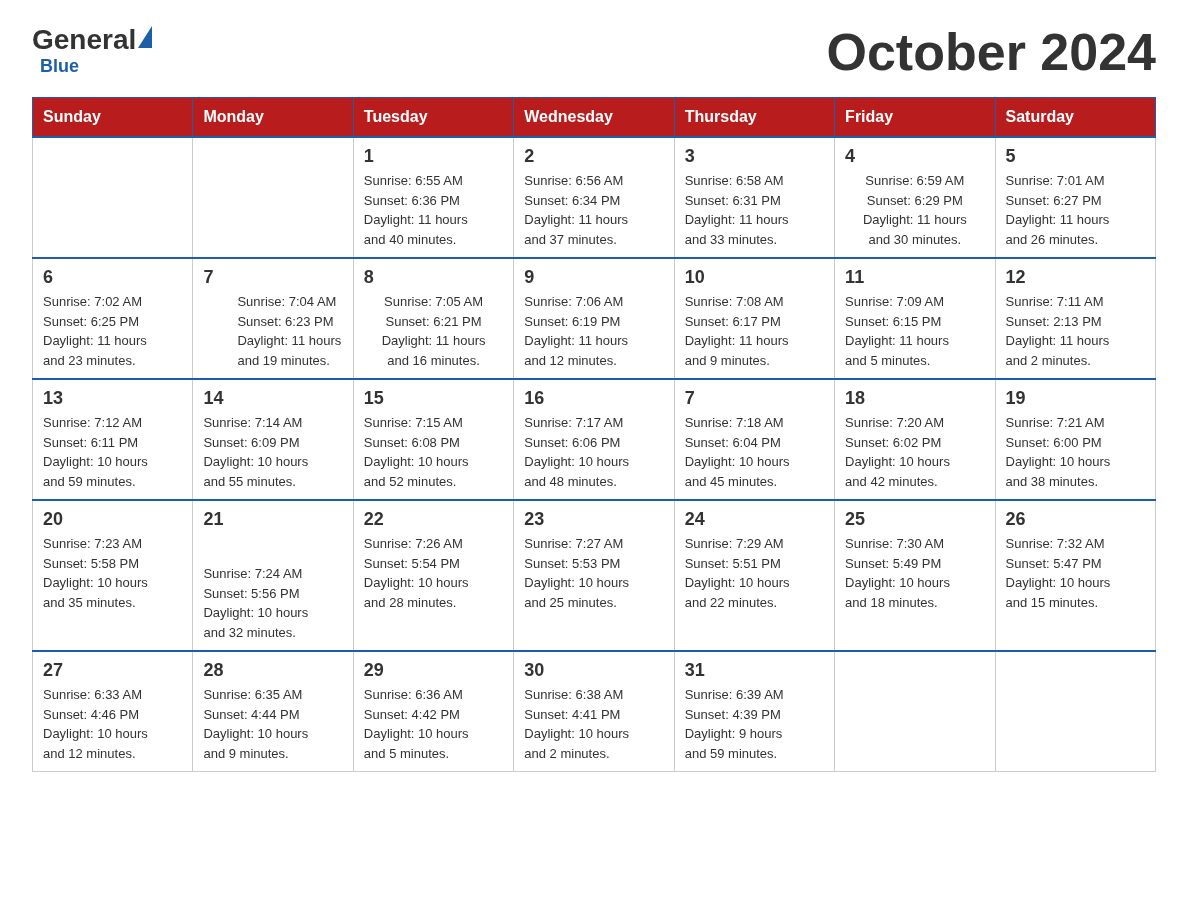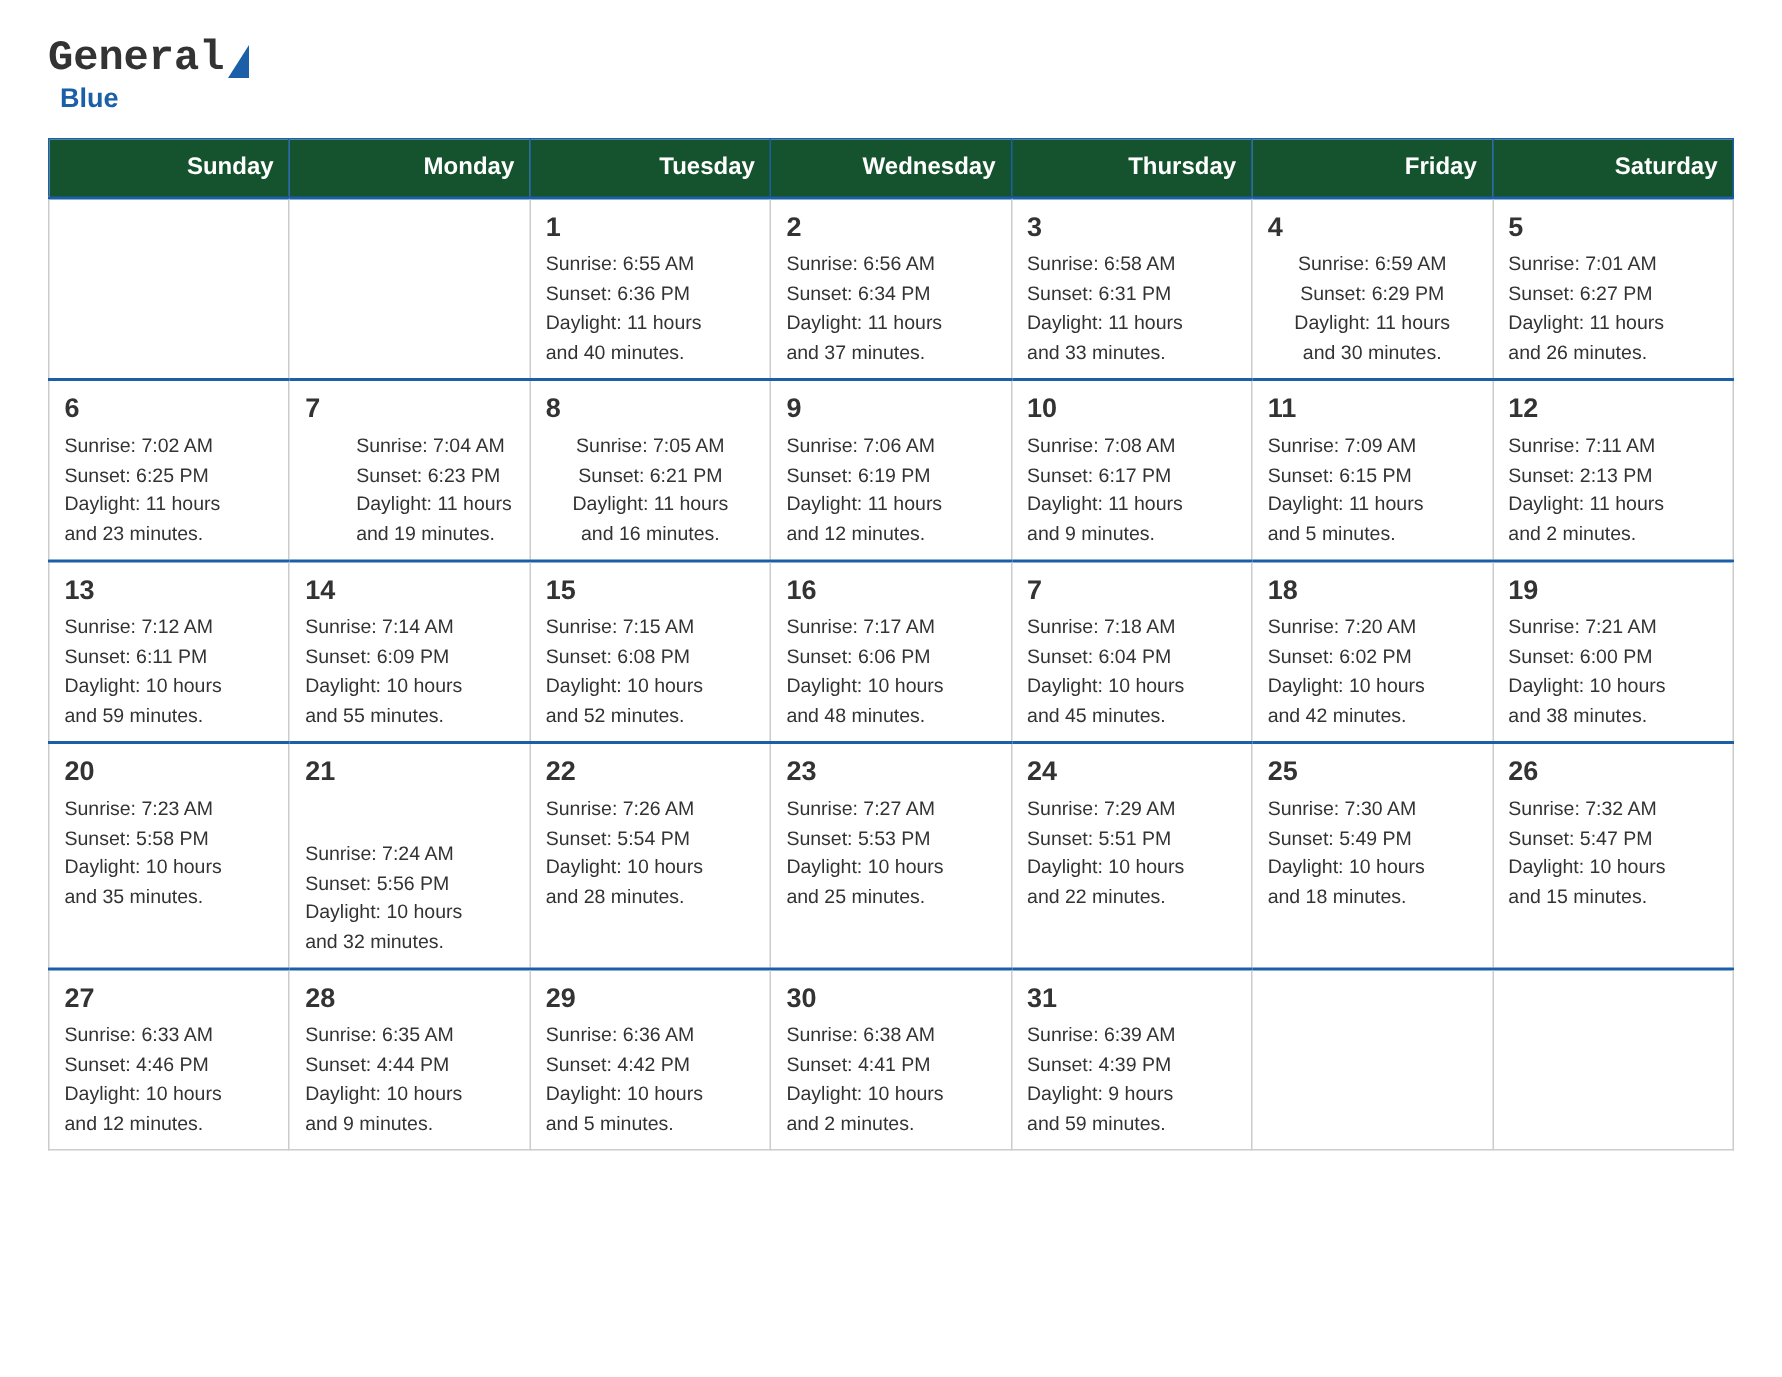--- a/index.html
+++ b/index.html
@@ -16,22 +16,21 @@
       align-items: flex-start;
       margin-bottom: 16px;
     }
     .logo {
       display: flex;
       flex-direction: column;
       align-items: flex-start;
     }
     .logo-top {
       display: flex;
-      align-items: center;
-      font-family: Liberation Mono, monospace;
+      align-items: flex-start;
     }
     .logo-general {
       font-size: 28px;
       font-weight: bold;
       color: #333;
     }
     .logo-triangle {
       width: 0;
       height: 0;
       border-left: 14px solid transparent;
@@ -59,24 +58,24 @@
       font-size: 22px;
       color: #444;
       margin-top: 4px;
     }
     .calendar {
       width: 100%;
       border-collapse: collapse;
       border: 1px solid #aaa;
     }
     .calendar th {
-      background-color: #14532d;
+      background-color: #b91c1c;
       color: #fff;
       padding: 10px 10px;
-      text-align: right;
+      text-align: left;
       font-size: 16px;
       font-weight: bold;
       border: 1px solid #1a5fa8;
     }
     .calendar td {
       vertical-align: top;
       padding: 8px 10px;
       border: 1px solid #ccc;
       width: calc(100% / 7);
       min-height: 110px;
@@ -106,20 +105,21 @@
 
 <div class="header-area">
   <div class="logo">
     <div class="logo-top">
       <span class="logo-general">General</span>
       <div class="logo-triangle"></div>
     </div>
     <span class="logo-blue">Blue</span>
   </div>
   <div class="title-area">
+    <div class="month-title">October 2024</div>
   </div>
 </div>
 
 <table class="calendar">
   <thead>
     <tr>
     <th>Sunday</th>
         <th>Monday</th>
         <th>Tuesday</th>
         <th>Wednesday</th>

